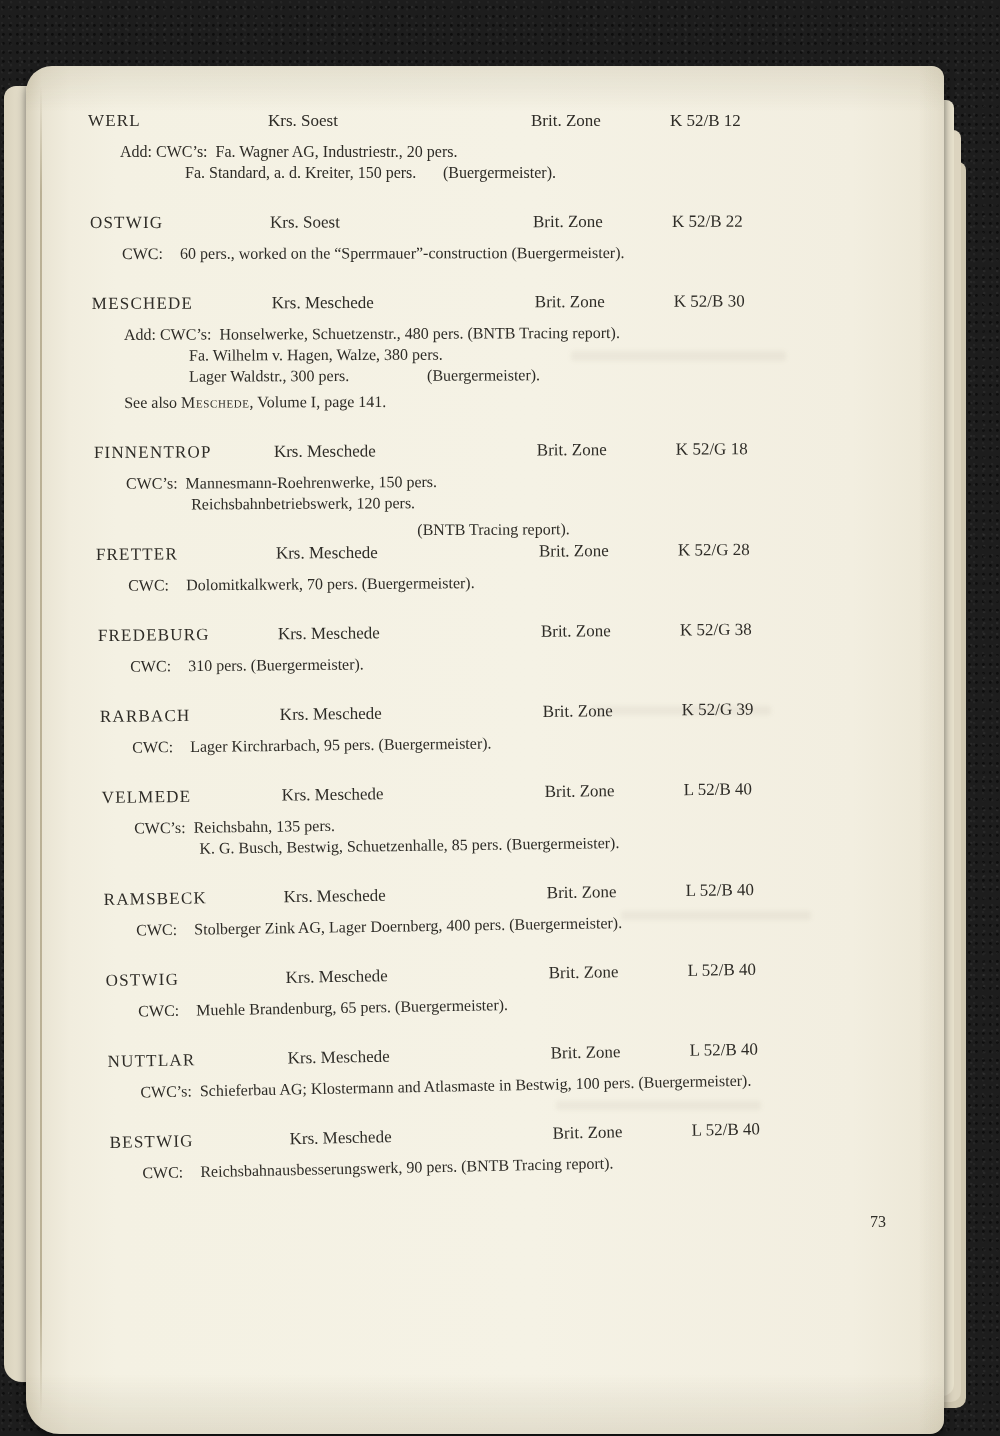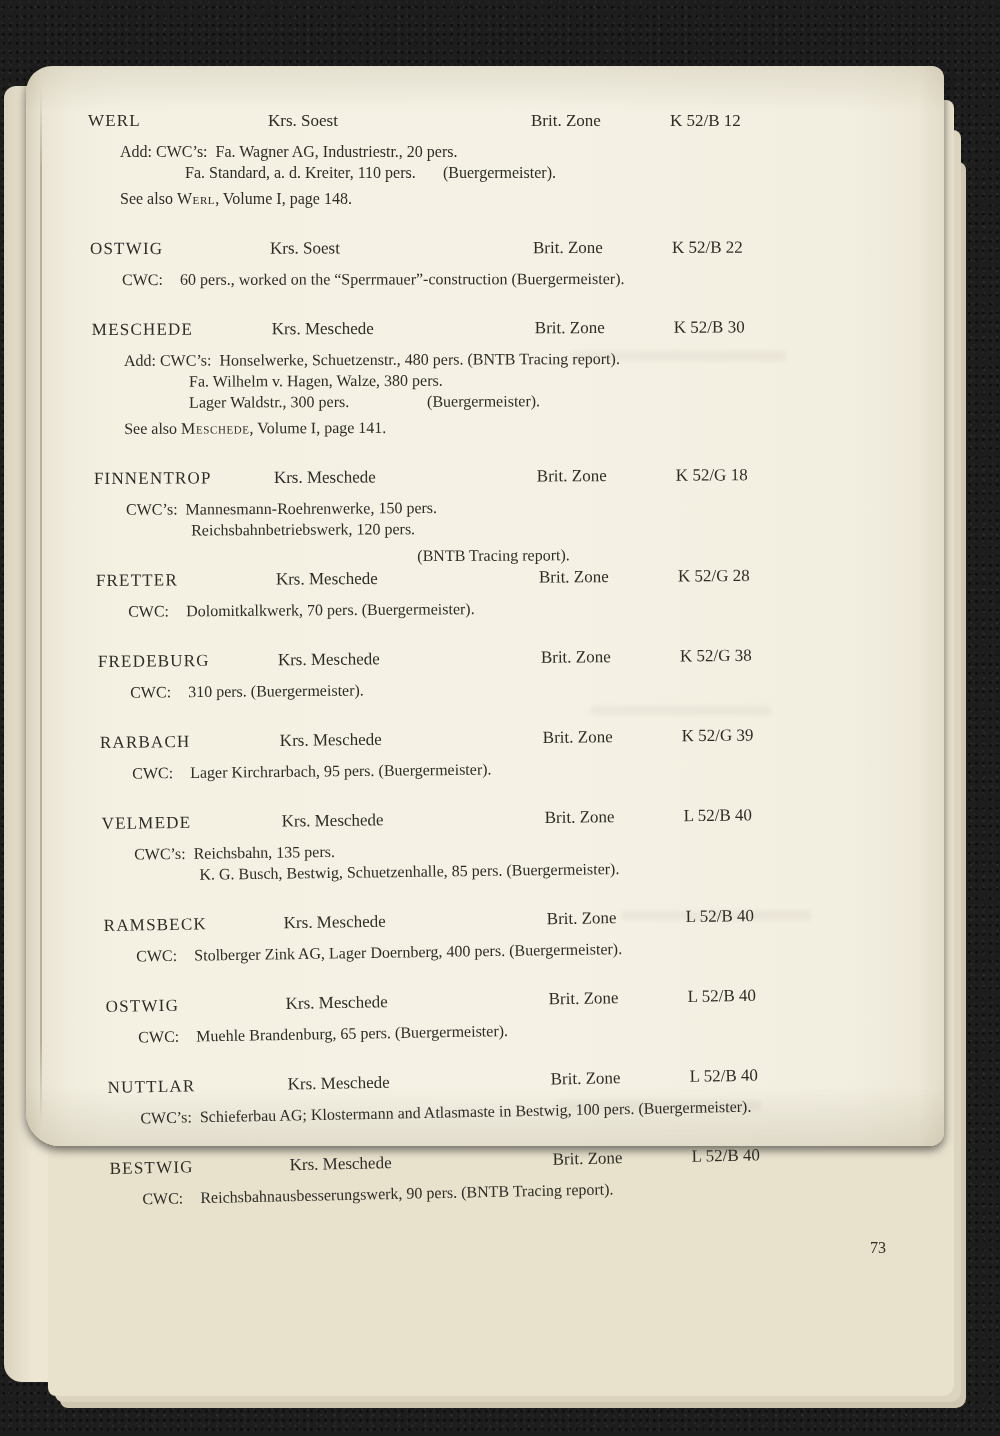--- a/index.html
+++ b/index.html
@@ -13,21 +13,21 @@
     background-size: 9px 7px, 13px 11px, 7px 9px;
     font-family:"Liberation Serif","DejaVu Serif",serif;
   }
   
   .under-left{position:absolute;left:4px;top:86px;width:52px;height:1296px;
     background:linear-gradient(90deg,#d9d2bd,#ece6d3 55%);border-radius:12px 0 0 18px;}
   .stack3{position:absolute;left:60px;top:162px;width:906px;height:1246px;background:#cfc7b0;border-radius:0 8px 10px 8px;}
   .stack2{position:absolute;left:55px;top:130px;width:906px;height:1272px;background:#dcd4bf;border-radius:0 8px 10px 8px;}
   .stack1{position:absolute;left:48px;top:100px;width:906px;height:1296px;background:#e8e2cd;border-radius:0 8px 12px 8px;}
   .page{
-    position:absolute;left:26px;top:66px;width:918px;height:1080px;
+    position:absolute;left:26px;top:66px;width:918px;height:1368px;
     background:linear-gradient(90deg,#d8d1bc 0px,#e9e4d3 16px,#f1edde 44px,#f4f1e3 90px,#f5f2e5 55%,#f2eee0 90%,#ece7d6 99%);
     border-radius:26px 12px 14px 34px;
     box-shadow:0 4px 10px rgba(0,0,0,0.55);
   }
   .page::before{content:"";position:absolute;inset:0;border-radius:inherit;pointer-events:none;
     background:
       linear-gradient(180deg, rgba(110,95,55,0.12) 0, rgba(0,0,0,0) 46px),
       linear-gradient(0deg, rgba(110,95,55,0.14) 0, rgba(0,0,0,0) 60px),
       linear-gradient(270deg, rgba(110,95,55,0.08) 0, rgba(0,0,0,0) 26px);}
   .gutter-line{position:absolute;left:14px;top:20px;bottom:20px;width:2px;
@@ -76,25 +76,22 @@
       <div class="row">
         <span class="town">WERL</span>
         <span class="krs">Krs. Soest</span>
         <span class="zone">Brit. Zone</span>
         <span class="code">K 52/B 12</span>
       </div>
       <div class="line">
         <span class="label">Add: CWC’s:</span><span>Fa. Wagner AG, Industriestr., 20 pers.</span>
       </div>
       <div class="line cont">
-        <span>Fa. Standard, a. d. Kreiter, 110 pers.</span>
+        <span>Fa. Standard, a. d. Kreiter, 150 pers.</span>
         <span class="note n1">(Buergermeister).</span>
-      </div>
-      <div class="seealso">
-        <span>See also </span><span class="sc">Werl</span><span>, Volume I, page 148.</span>
       </div>
     </section>
 
     <section class="entry" style="--i:1">
       <div class="row">
         <span class="town">OSTWIG</span>
         <span class="krs">Krs. Soest</span>
         <span class="zone">Brit. Zone</span>
         <span class="code">K 52/B 22</span>
       </div>

